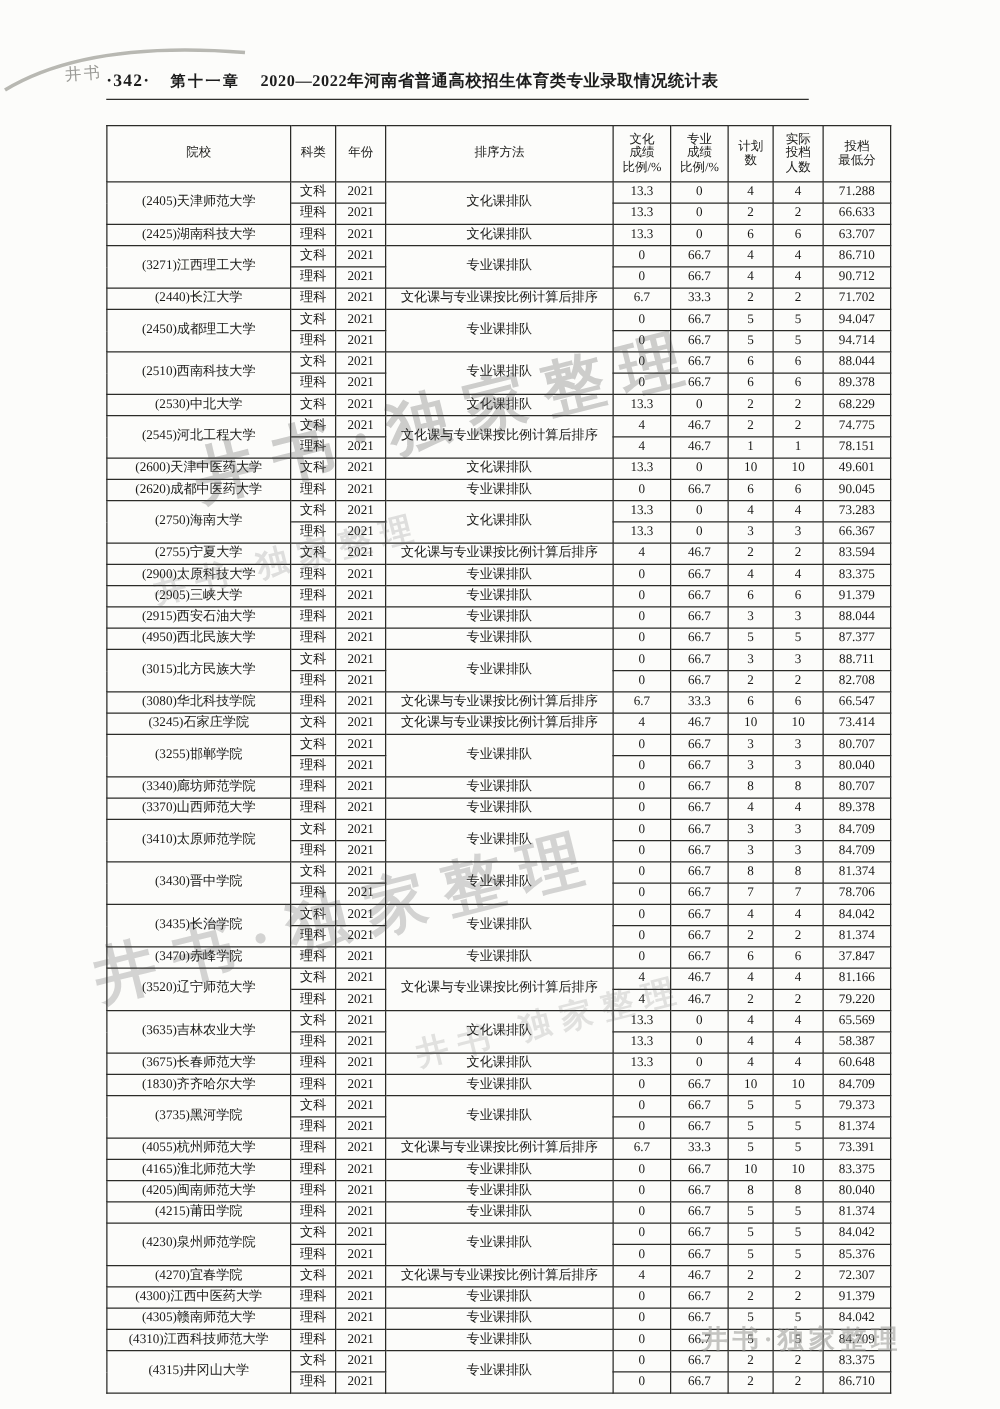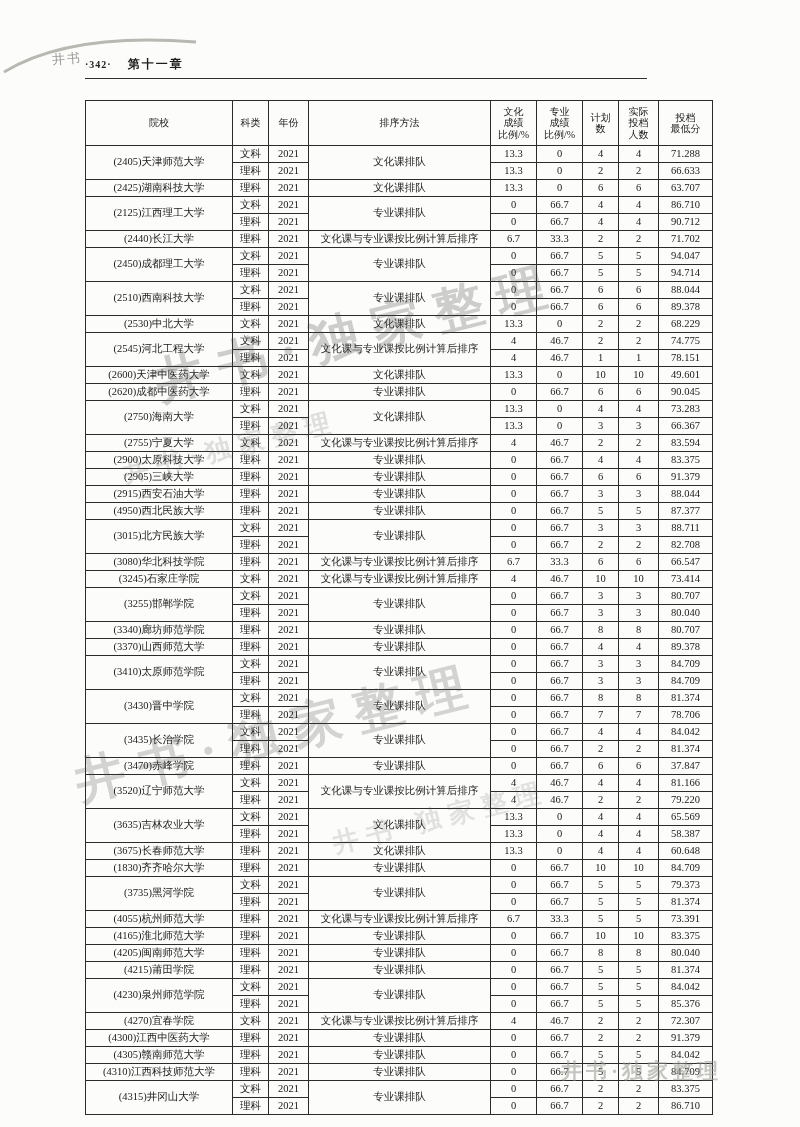--- a/index.html
+++ b/index.html
@@ -18,21 +18,21 @@
     font-size:13px;color:#9a9a96;letter-spacing:2px;
     transform:rotate(-4deg);
   }
   .page-header{
     position:absolute;top:56px;left:85px;
     display:flex;align-items:baseline;gap:16px;
     border-bottom:1.5px solid #2f2f2c;
     padding:0 10px 5px 0;
     width:552px;
   }
-  .page-number{font-weight:bold;font-size:10px;letter-spacing:1px;}
+  .page-number{font-weight:bold;font-size:14px;letter-spacing:1px;}
   .chapter-label{font-weight:bold;font-size:12px;letter-spacing:2px;}
   .page-title{font-weight:bold;font-size:13px;letter-spacing:0.5px;}
   
   table.adm{
     position:absolute;top:100px;left:85px;
     border-collapse:collapse;
     table-layout:fixed;
     width:627px;
     font-size:10.5px;
     background:transparent;
@@ -82,20 +82,21 @@
 
   <svg class="scan-curve" width="200" height="52">
     <path d="M4,46 Q70,6 196,16" stroke="#b8b8b2" stroke-width="3" fill="none"></path>
   </svg>
 
   <div class="corner-stamp">井书</div>
 
   <div class="page-header">
     <span class="page-number">·342·</span>
     <span class="chapter-label">第十一章</span>
+    <span class="page-title">2020—2022年河南省普通高校招生体育类专业录取情况统计表</span>
   </div>
 
   <table class="adm">
     <colgroup>
       <col style="width:147px">
         <col style="width:36px">
         <col style="width:40px">
       <col style="width:182px">
         <col style="width:46px">
         <col style="width:46px">
@@ -150,21 +151,21 @@
           <td>理科</td>
           <td>2021</td>
           <td class="cell-method">文化课排队</td>
           <td>13.3</td>
           <td>0</td>
           <td>6</td>
           <td>6</td>
           <td>63.707</td>
         </tr>
         <tr>
-          <td rowspan="2" class="cell-college">(2125)江西理工大学</td>
+          <td rowspan="2" class="cell-college">(3271)江西理工大学</td>
           <td>文科</td>
           <td>2021</td>
           <td rowspan="2" class="cell-method">专业课排队</td>
           <td>0</td>
           <td>66.7</td>
           <td>4</td>
           <td>4</td>
           <td>86.710</td>
         </tr>
         <tr>

